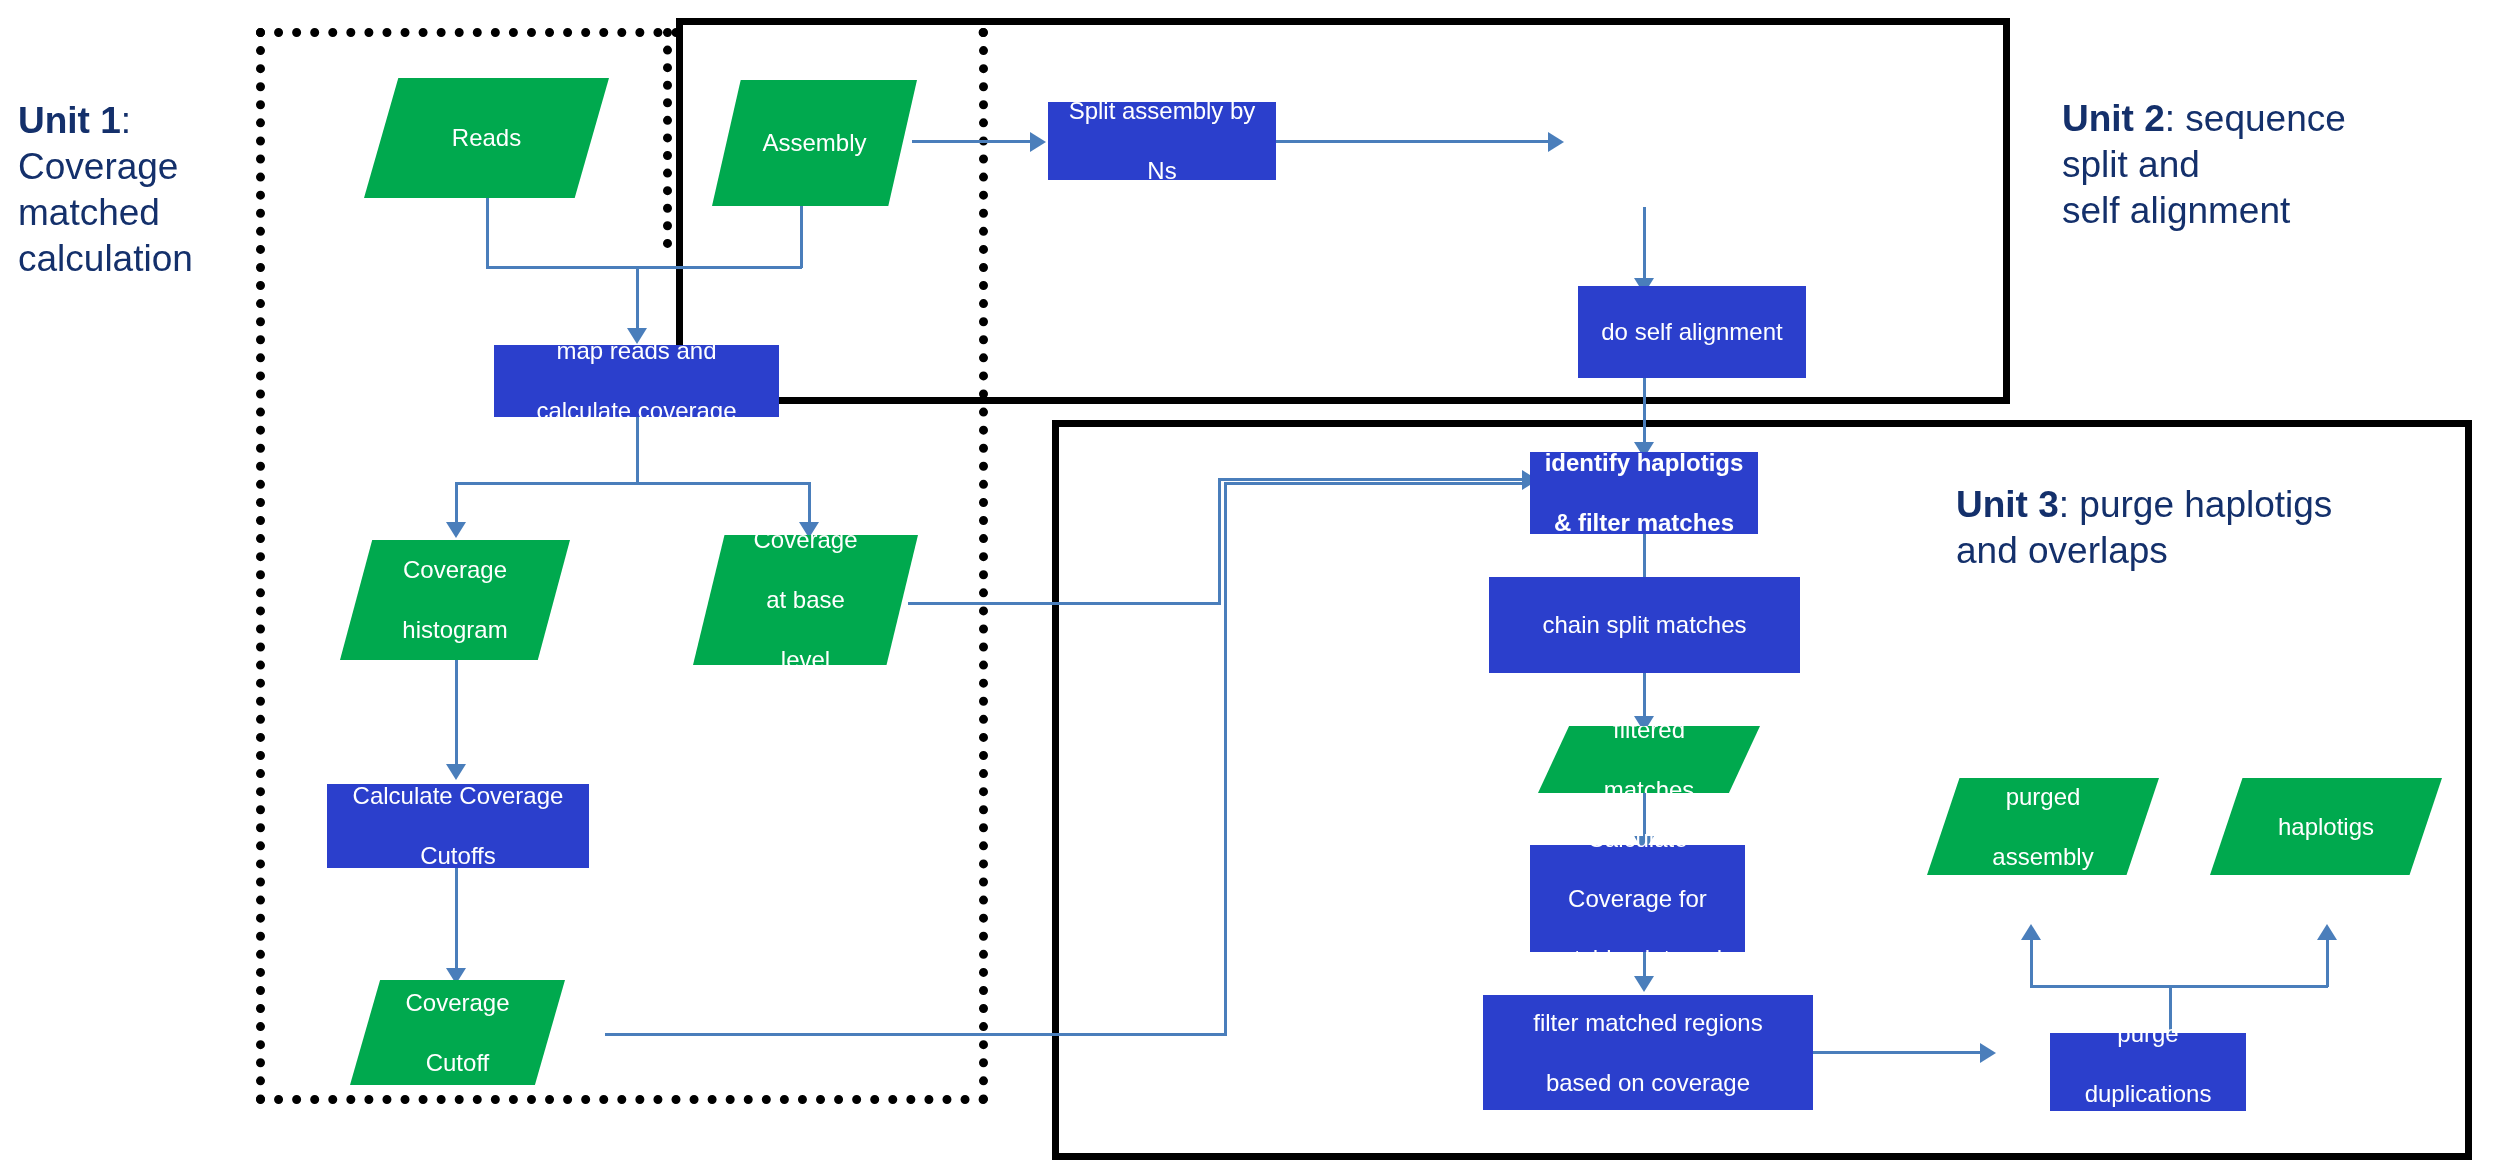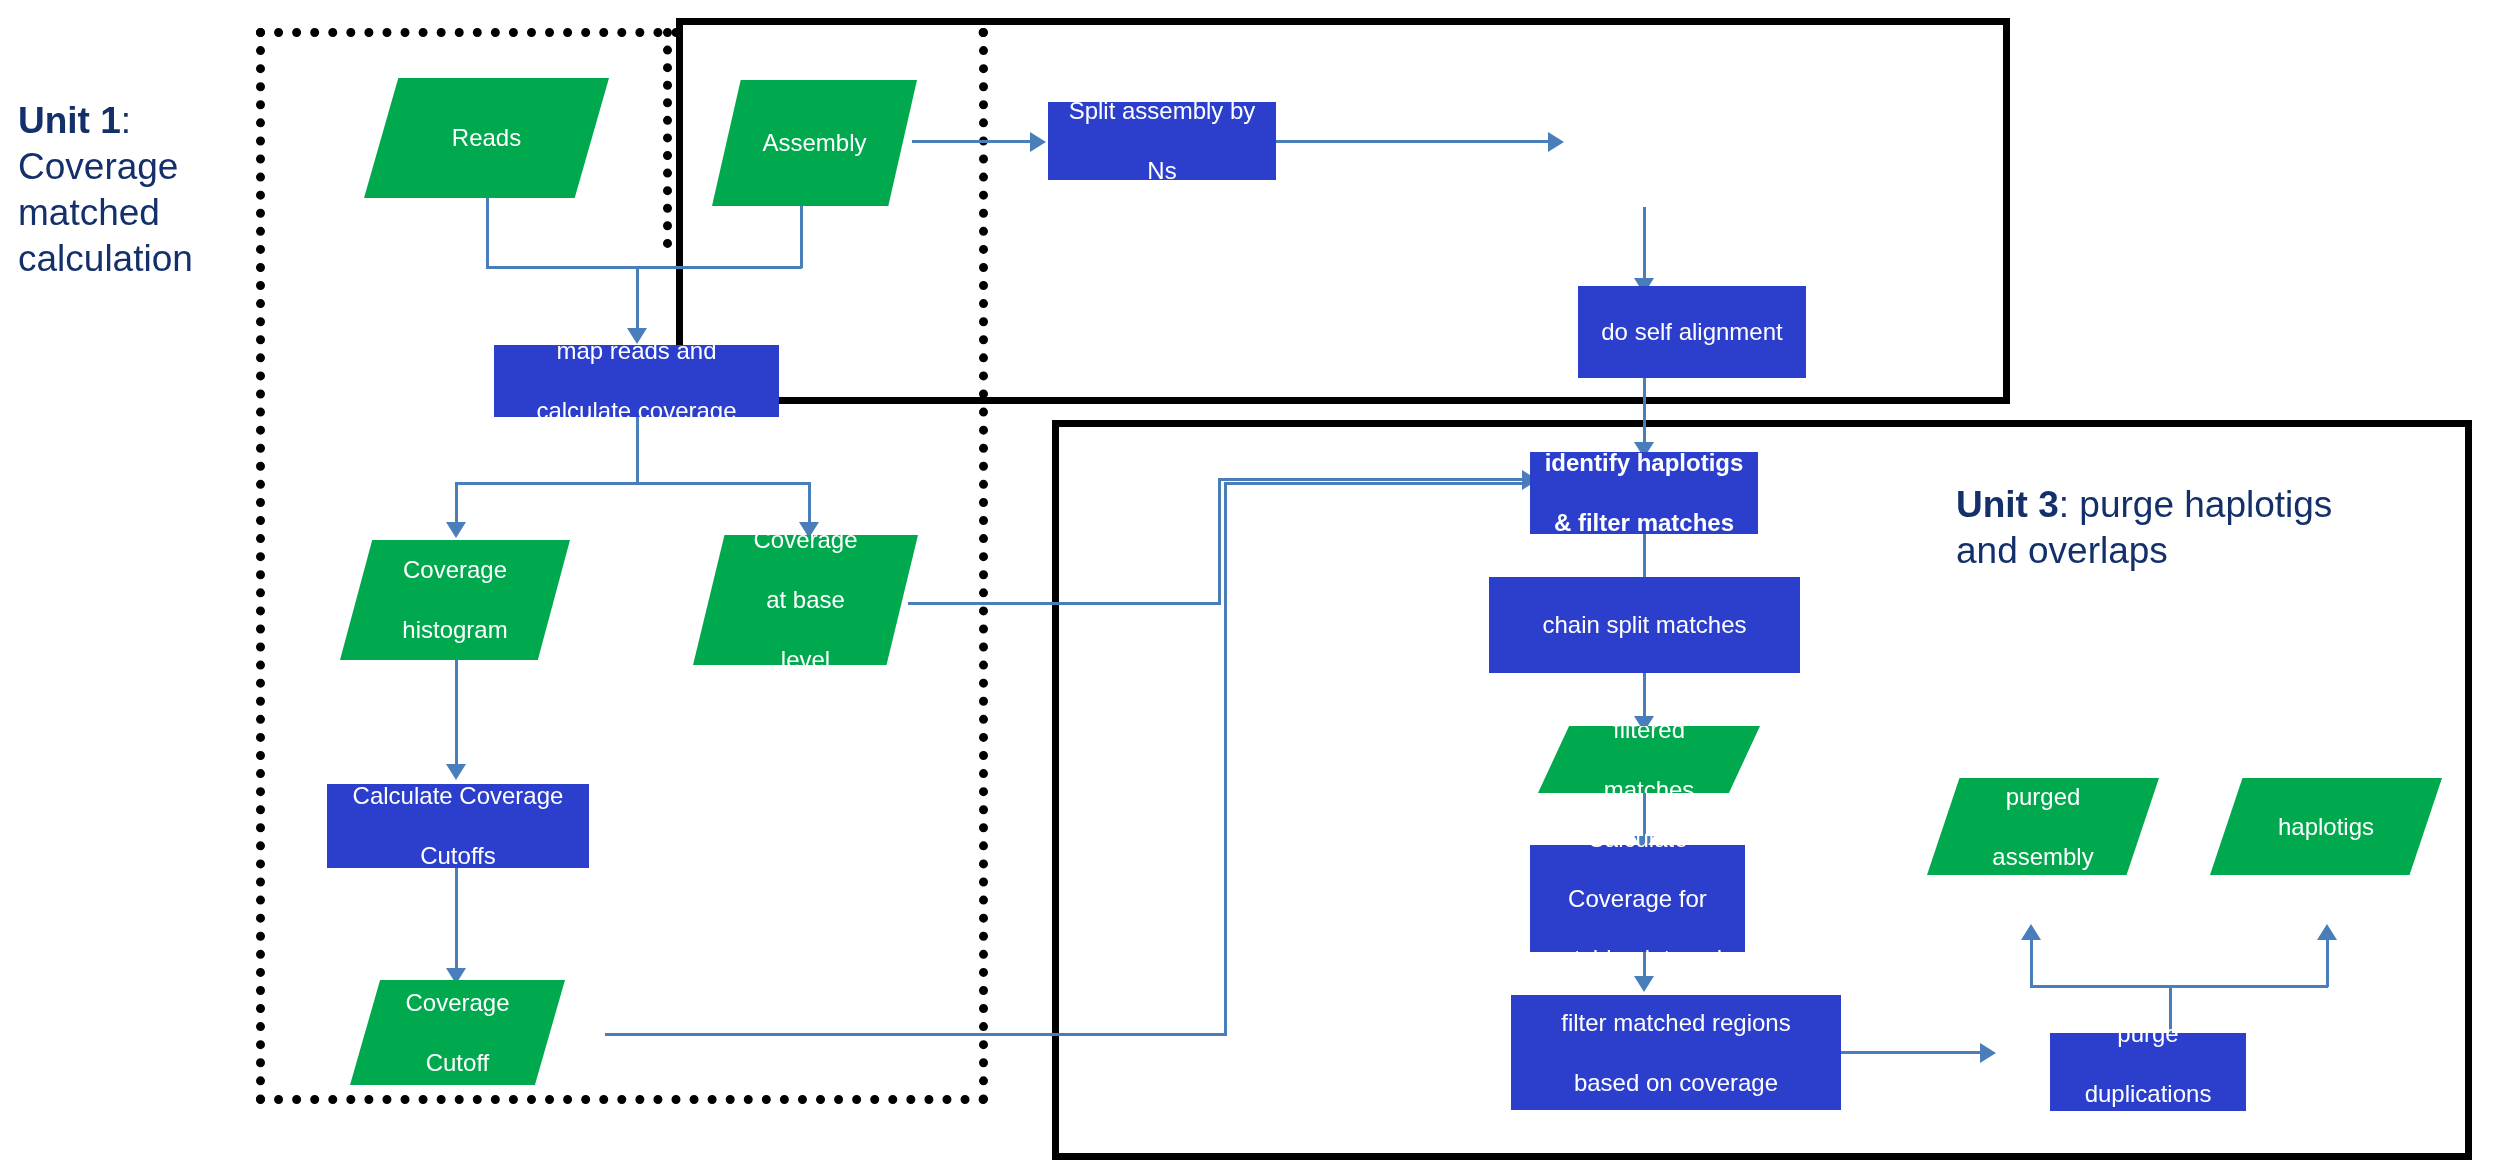--- a/index.html
+++ b/index.html
@@ -80,20 +80,25 @@
   <div style="position:absolute;left:683px;top:25px;width:295px;height:210px;background:#ffffff;"></div>
   <div class="frame dotted" style="left:663px;top:28px;width:325px;height:220px;border-top:none;border-right:none;border-bottom:none;"></div>
 
   <div class="unit-caption" style="left:18px;top:98px;width:230px;">
     <div><b>Unit 1</b><span>:</span></div>
     <div>Coverage</div>
     <div>matched</div>
     <div>calculation</div>
   </div>
 
+  <div class="unit-caption" style="left:2062px;top:96px;width:420px;">
+    <div><b>Unit 2</b><span>: sequence</span></div>
+    <div>split and</div>
+    <div>self alignment</div>
+  </div>
 
   <div class="unit-caption" style="left:1956px;top:482px;width:520px;">
     <div><b>Unit 3</b><span>: purge haplotigs</span></div>
     <div>and overlaps</div>
   </div>
 
   <div class="ln lnv" style="left:486px;top:198px;height:70px;"></div>
   <div class="ln lnh" style="left:486px;top:266px;width:152px;"></div>
 
   <div class="ln lnv" style="left:800px;top:206px;height:62px;"></div>
@@ -232,21 +237,21 @@
   </div>
 
   <div class="node proc" style="left:1530px;top:845px;width:215px;height:107px;">
     <span>
       <span>Calculate</span><br>
       <span>Coverage for</span><br>
       <span>matching intervals</span>
     </span>
   </div>
 
-  <div class="node proc" style="left:1483px;top:995px;width:330px;height:115px;margin-left:28px;">
+  <div class="node proc" style="left:1483px;top:995px;width:330px;height:115px;">
     <span>
       <span>filter matched regions</span><br>
       <span>based on coverage</span>
     </span>
   </div>
 
   <div class="node proc" style="left:2050px;top:1033px;width:196px;height:78px;align-items:flex-end;">
     <span>
       <span>purge</span><br>
       <span>duplications</span>

